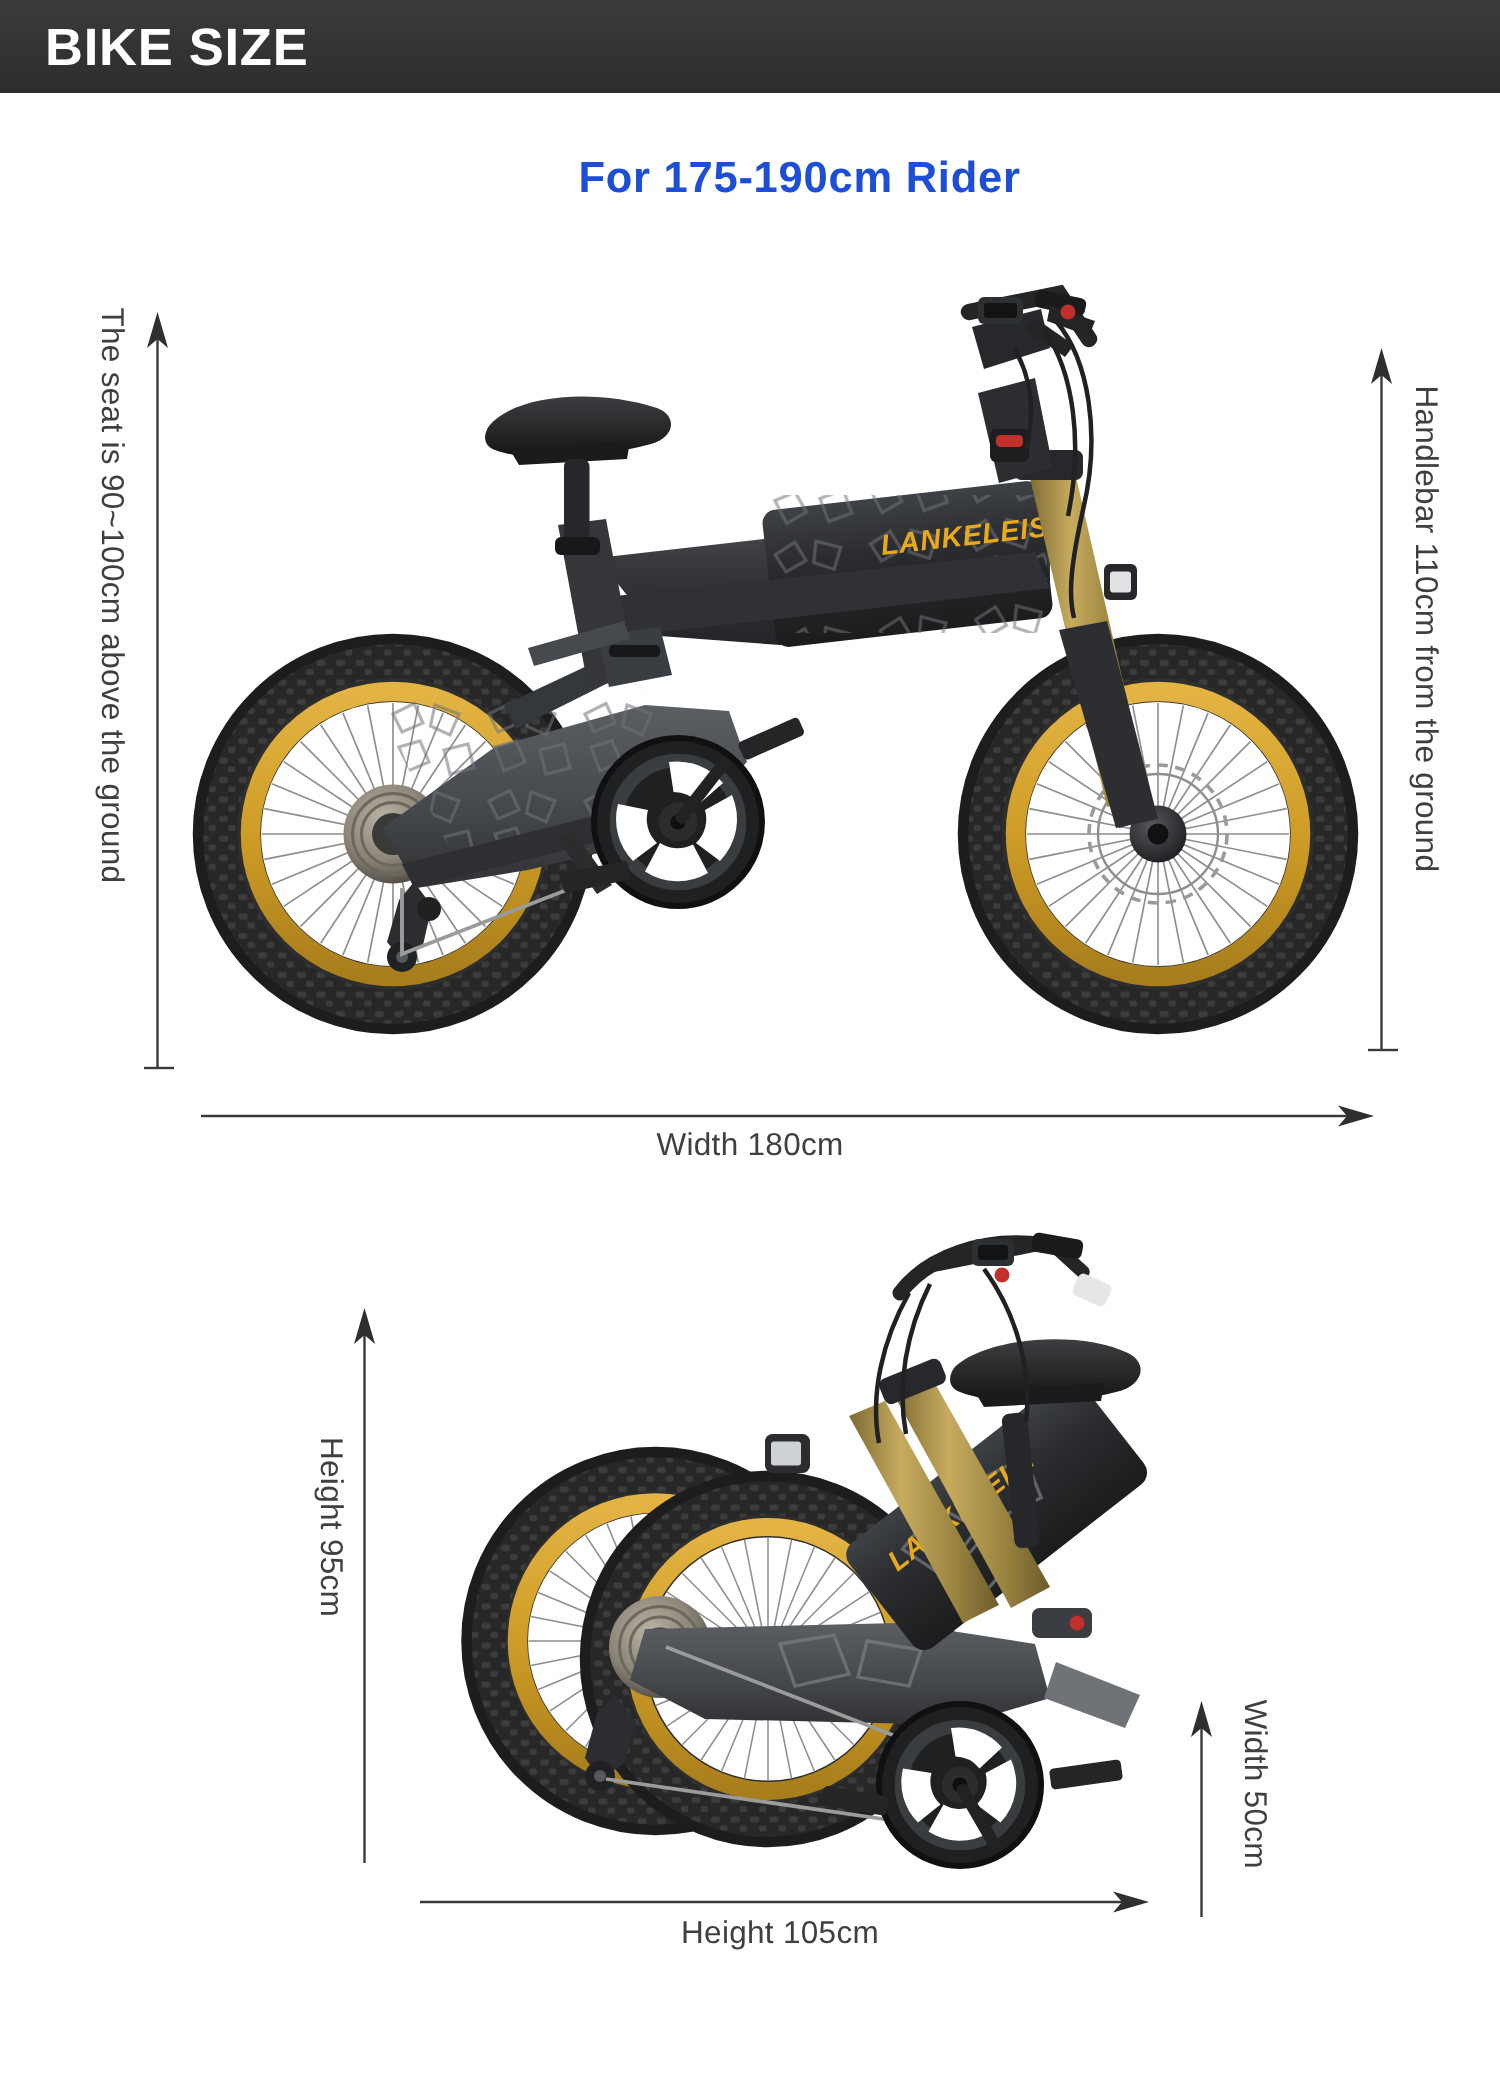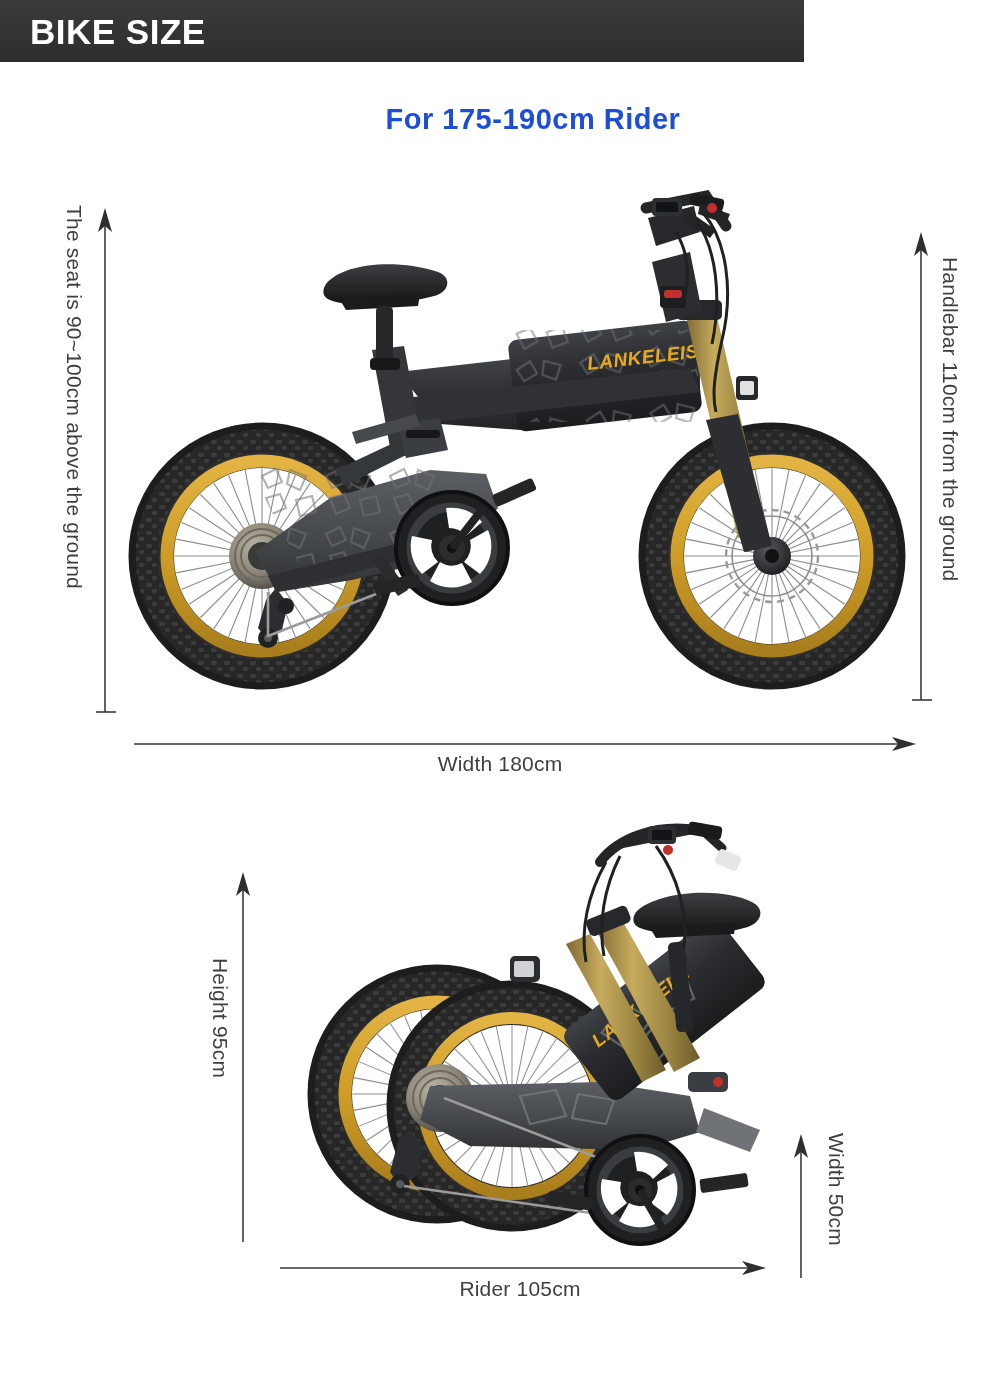--- a/index.html
+++ b/index.html
@@ -1,21 +1,21 @@
 <!DOCTYPE html>
 <html><head>
 <meta charset="utf-8">
 <style>
   html,body{margin:0;padding:0;background:#fff;}
   body{
     width:1000px;height:1382px;position:relative;overflow:hidden;
     font-family:"Liberation Sans", sans-serif;color:#3a3a3a;
   }
   .banner{
-    position:absolute;left:0;top:0;width:804px;height:62px;
+    position:absolute;left:0;top:0;width:1000px;height:62px;
     background:linear-gradient(180deg,#3b3b3b 0%,#333333 55%,#2e2e2e 100%);
     display:flex;align-items:center;
   }
   .banner-title{
     color:#ffffff;font-size:35px;font-weight:bold;letter-spacing:.5px;
     margin-left:30px;line-height:1;
   }
   .headline{
     position:absolute;left:0;top:103px;width:1000px;text-align:center;
     font-size:29px;font-weight:bold;color:#1d4ed8;letter-spacing:.5px;padding-left:33px;
@@ -423,13 +423,13 @@
 <div class="dim-label rot-cw lbl-seat">The seat is 90~100cm above the ground</div>
 
 <div class="dim-label rot-cw lbl-handlebar">Handlebar 110cm from the ground</div>
 
 <div class="dim-label lbl-len180">Width 180cm</div>
 
 <div class="dim-label rot-cw lbl-height">Height 95cm</div>
 
 <div class="dim-label rot-cw lbl-width">Width 50cm</div>
 
-<div class="dim-label lbl-len105">Rider 105cm</div>
+<div class="dim-label lbl-len105">Height 105cm</div>
 
 </body></html>

